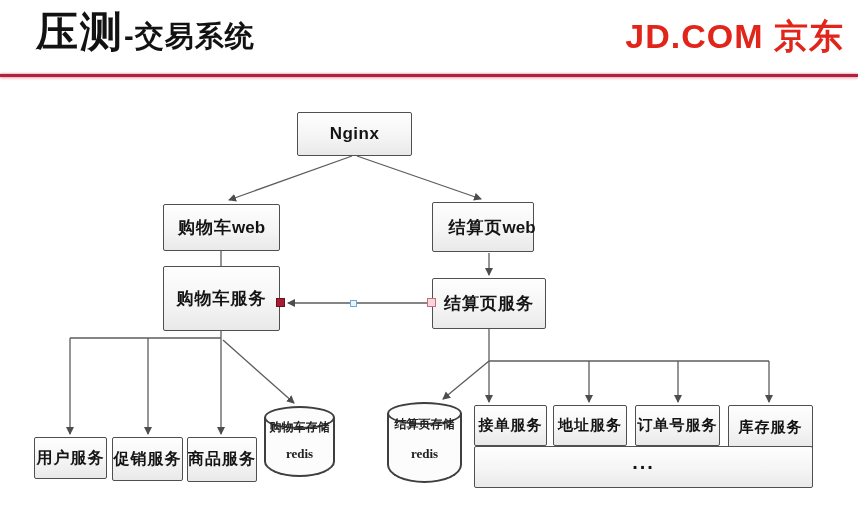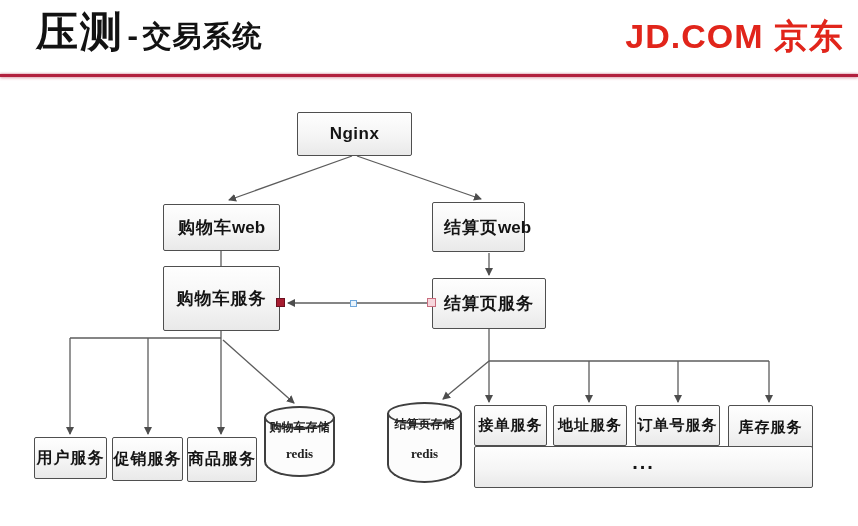--- a/index.html
+++ b/index.html
@@ -6,21 +6,21 @@
   html,body { width:858px; height:526px; }
   body {
     position:relative;
     background:#ffffff;
     overflow:hidden;
     font-family:"Liberation Sans", sans-serif;
   }
   
   .slide-title {
     position:absolute; left:36px; top:4px;
-    color:#121212; font-family:Liberation Mono, monospace;
+    color:#121212; font-family:Liberation Sans, sans-serif;
     font-weight:700; white-space:nowrap;
   }
   .t-main { font-size:42px; letter-spacing:2px; }
   .t-sub  { font-size:29px; letter-spacing:1px; }
   .red-rule {
     position:absolute; left:0; right:0; top:74px; height:3px;
     background:#b2203e;
     box-shadow:0 1px 3px rgba(178,32,62,.45), 0 -1px 2px rgba(178,32,62,.25);
   }
   .jd-logo {
@@ -113,21 +113,21 @@
 <div class="handle handle-end" style="left:427px; top:298px;"></div>
 
 <div class="node sans" style="left:297px; top:112px; width:115px; height:44px;">
   <span>Nginx</span>
 </div>
 
 <div class="node" style="left:163px; top:204px; width:117px; height:47px;">
   <span><span>购物车</span><span class="en">web</span></span>
 </div>
 
-<div class="node" style="left:432px; top:202px; width:93px; height:50px;padding-left:18px;">
+<div class="node" style="left:432px; top:202px; width:102px; height:50px;padding-left:18px;">
   <span><span>结算页</span><span class="en">web</span></span>
 </div>
 
 <div class="node" style="left:163px; top:266px; width:117px; height:65px;">
   <span>购物车服务</span>
 </div>
 
 <div class="node" style="left:432px; top:278px; width:114px; height:51px;">
   <span>结算页服务</span>
 </div>

